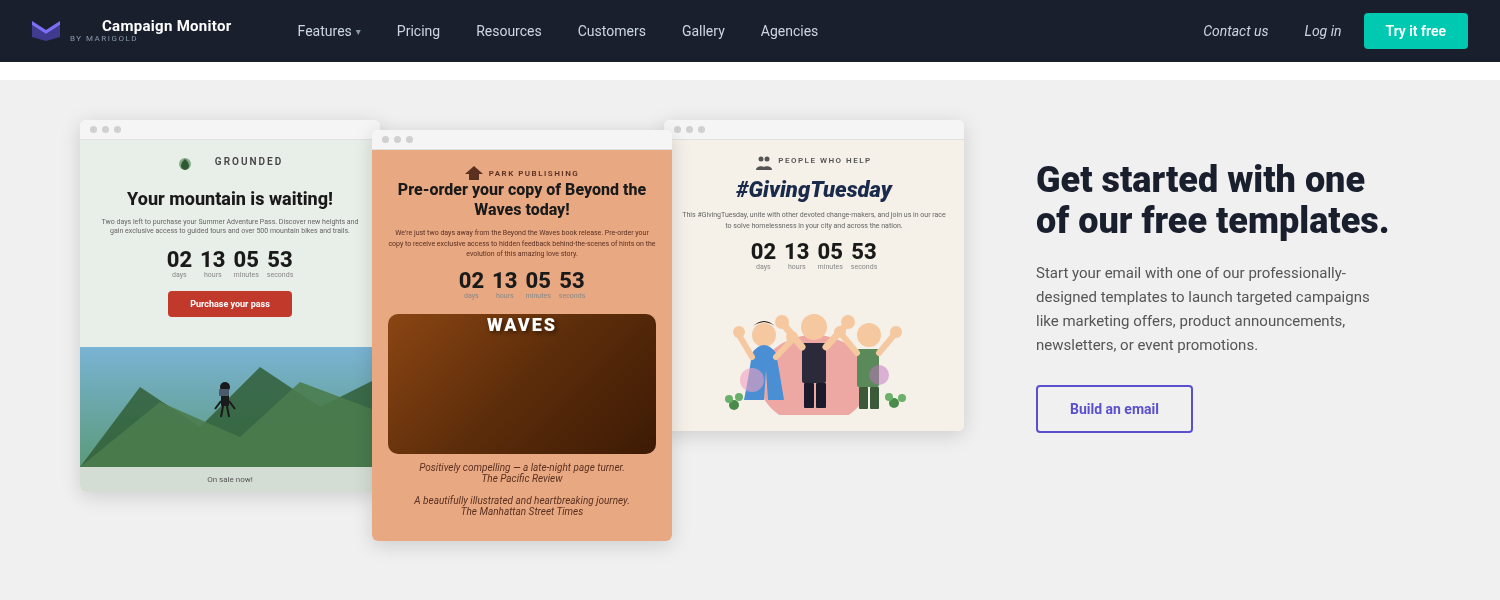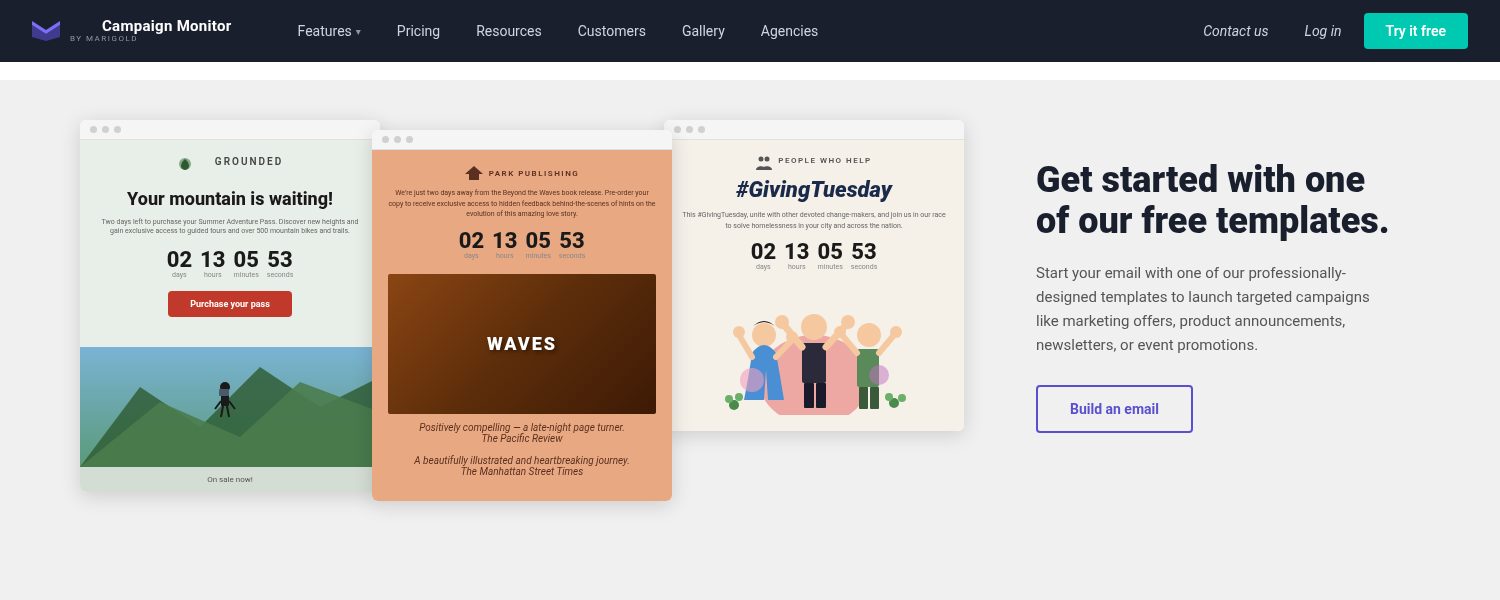--- a/index.html
+++ b/index.html
@@ -237,21 +237,20 @@
     .card2-body {
       background: #e8a882;
       padding: 16px;
       text-align: center;
     }
     .card2-logo-area {
       display: flex;
       align-items: center;
       justify-content: center;
       gap: 6px;
-      margin-bottom: 8px;
     }
     .card2-brand {
       font-size: 8px;
       letter-spacing: 1.5px;
       color: #5a3020;
       text-transform: uppercase;
       font-weight: 600;
     }
     .card2-title {
       font-size: 16px;
@@ -269,25 +268,25 @@
     .card2-countdown {
       display: flex;
       justify-content: center;
       gap: 8px;
       margin-bottom: 14px;
     }
     .card2-book {
       width: 100%;
       height: 140px;
       background: linear-gradient(135deg, #8B4513 0%, #5c2d0a 50%, #3d1a05 100%);
-      border-radius: 2px;
+      border-radius: 10px;
       position: relative;
       overflow: hidden;
       display: flex;
-      align-items: center;
+      align-items: flex-start;
       justify-content: center;
     }
     .book-title-overlay {
       color: #fff;
       font-size: 18px;
       font-weight: 900;
       letter-spacing: 2px;
       text-align: center;
       text-shadow: 2px 2px 4px rgba(0,0,0,0.5);
     }
@@ -501,20 +500,21 @@
         <div class="browser-dot"></div>
         <div class="browser-dot"></div>
       </div>
       <div class="card2-body">
         <div class="card2-logo-area">
           <svg width="18" height="14" viewBox="0 0 18 14">
             <path d="M9 0 L18 8 L14 8 L14 14 L4 14 L4 8 L0 8 Z" fill="#5a3020"></path>
           </svg>
           <span class="card2-brand">PARK PUBLISHING</span>
         </div>
+        <div class="card2-title">Pre-order your copy of Beyond the Waves today!</div>
         <div class="card2-subtitle">We're just two days away from the Beyond the Waves book release. Pre-order your copy to receive exclusive access to hidden feedback behind-the-scenes of hints on the evolution of this amazing love story.</div>
         <div class="card2-countdown countdown">
           <div class="countdown-unit">
             <div class="countdown-num">02</div>
             <div class="countdown-label">days</div>
           </div>
           <div class="countdown-unit">
             <div class="countdown-num">13</div>
             <div class="countdown-label">hours</div>
           </div>

